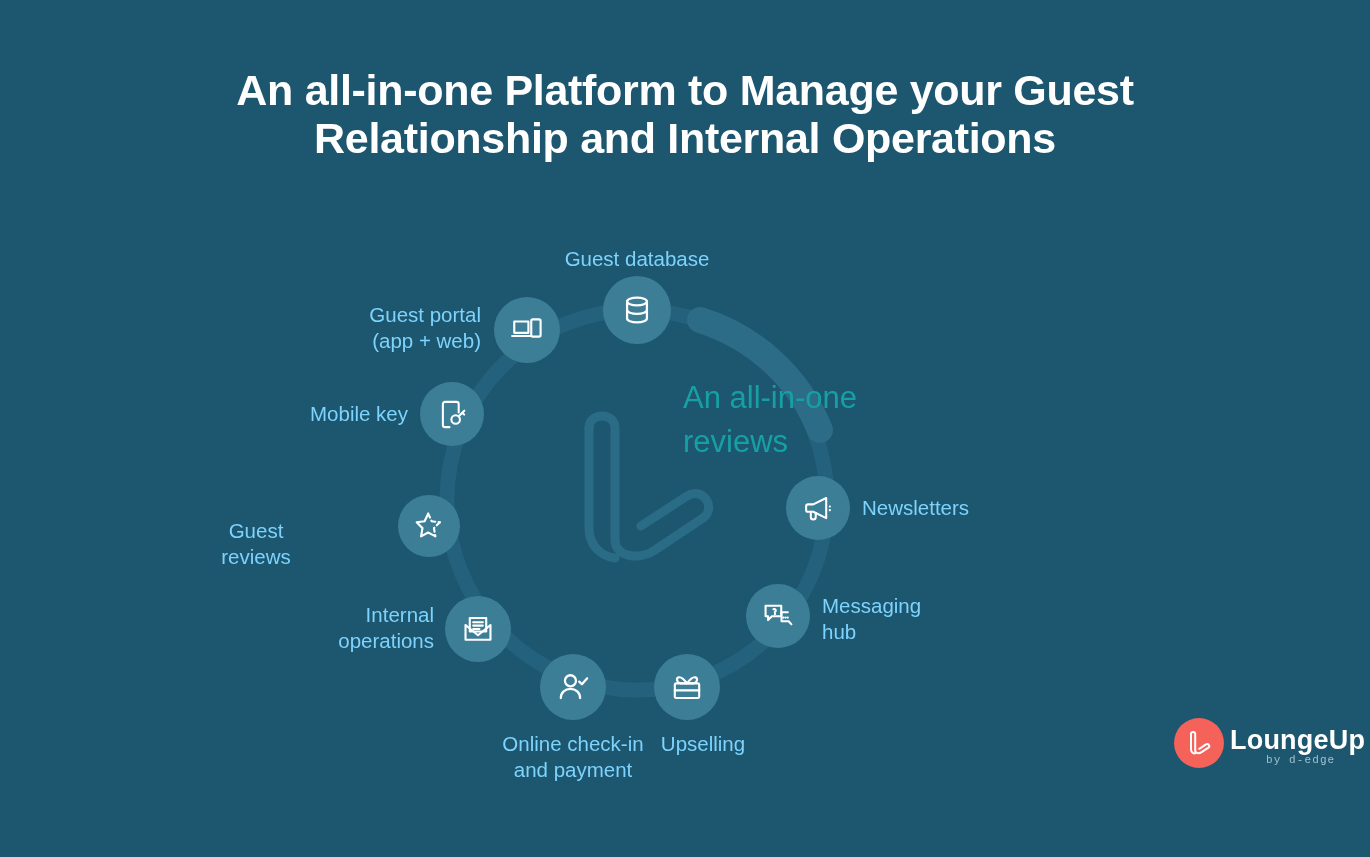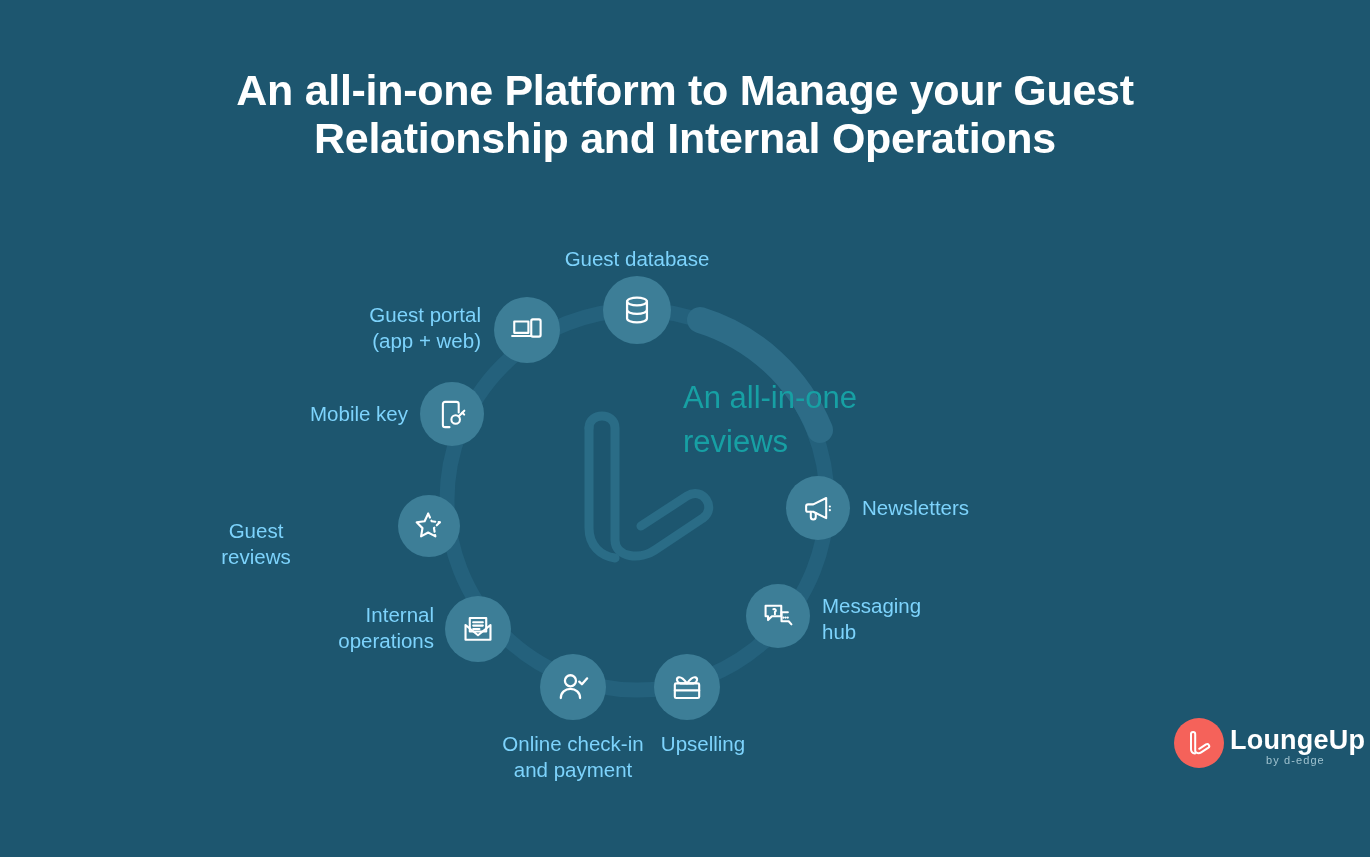--- a/index.html
+++ b/index.html
@@ -129,20 +129,21 @@
     font-weight: bold;
     letter-spacing: 0.2px;
   }
   #logo-tag {
     position: absolute;
     left: 92px;
     top: 36px;
     color: #9fc2cf;
     font-size: 11px;
     letter-spacing: 1.1px;
+    font-family: Liberation Mono, monospace;
   }
 </style>
 </head>
 <body>
 
 <div id="slide">
 
   <div id="title">
     <span class="tline">An all-in-one Platform to Manage your Guest</span>
     <span class="tline">Relationship and Internal Operations</span>

